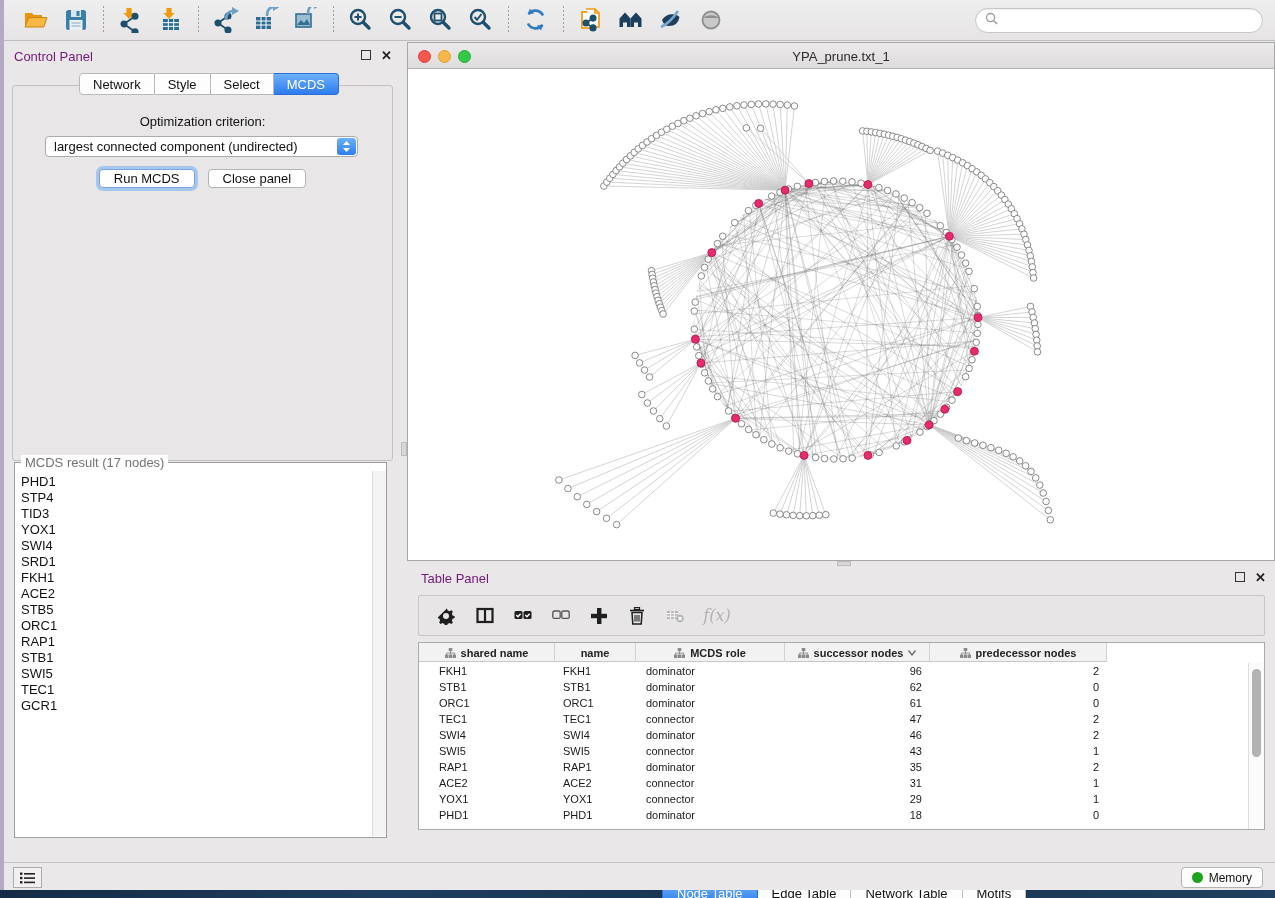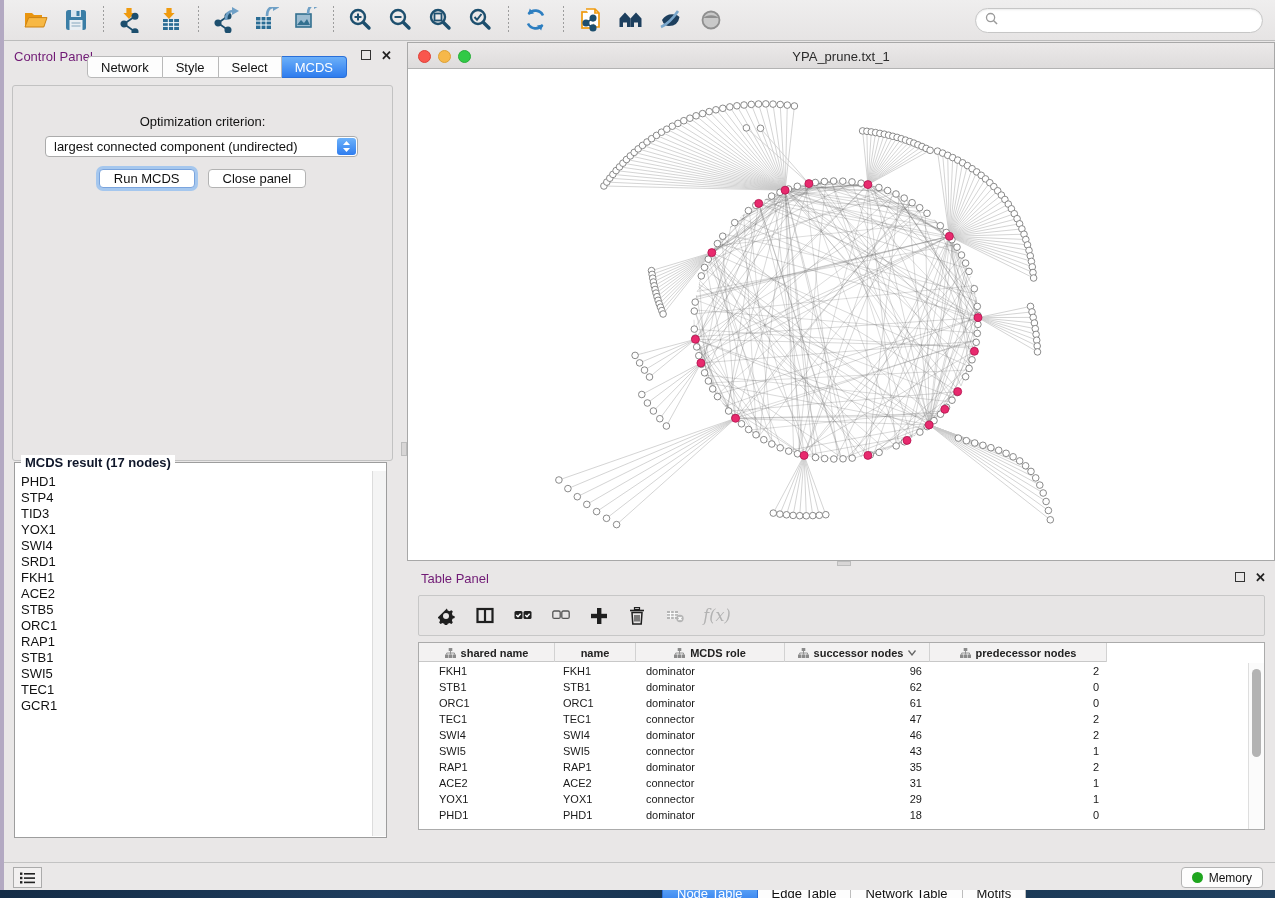--- a/index.html
+++ b/index.html
@@ -26,21 +26,21 @@
 
   
   .control-panel { position:absolute; left:0; top:42px; width:397px; height:820px; background:#e9e7e7; }
   .panel-head { position:absolute; left:0; top:0; width:100%; height:26px; }
   .panel-title { position:absolute; left:10px; top:7px; font-size:13px; color:#701a75; }
   .winbtns { position:absolute; right:8px; top:7px; display:flex; gap:8px; }
   .winbtn { width:13px; height:13px; font-size:12px; line-height:13px; color:#222; text-align:center; }
   .float-glyph { width:10px; height:10px; border:1.6px solid #333; display:inline-block; margin-top:1px;}
   .close-glyph { font-weight:bold; font-size:13px; }
 
-  .cp-tabs { position:absolute; left:75px; top:14px; height:37px; display:flex; z-index:5;margin-left:8px; }
+  .cp-tabs { position:absolute; left:75px; top:31px; height:37px; display:flex; z-index:5; }
   .cp-tab { height:22px; padding:0 13px; font-size:13px; line-height:21px; background:#fdfdfd;
     border:1px solid #b9b9b9; border-left:none; color:#111; }
   .cp-tab:first-child { border-left:1px solid #b9b9b9; border-radius:4px 0 0 4px; }
   .cp-tab:last-child { border-radius:0 4px 4px 0; }
   .cp-tab.active { background:linear-gradient(#6cb0f9,#2e7cee); color:#fff; border-color:#2a6fd8; }
 
   .cp-content { position:absolute; left:8px; top:43px; width:381px; height:376px;
     background:#e8e6e6; border:1px solid #c2c2c2; border-radius:3px; }
   .opt-label { position:absolute; left:0; top:28px; width:100%; text-align:center; font-size:13px; color:#111; }
   .dropdown { position:absolute; left:32px; top:50px; width:313px; height:21px; background:#fff;
@@ -48,21 +48,21 @@
   .dropdown .ddtext { flex:1; font-size:13px; padding-left:8px; color:#111; white-space:nowrap; }
   .ddbtn { width:19px; height:17px; margin-right:1px; border-radius:3px;
     background:linear-gradient(#6db2fa,#2f7def); display:flex; align-items:center; justify-content:center; }
   .btn-row { position:absolute; left:0; top:83px; width:100%; display:flex; justify-content:center; gap:13px; }
   .pbtn { height:19px; padding:0 14px; background:#fff; border:1px solid #b3b3b3; border-radius:4px;
     font-size:13px; line-height:17px; color:#111; }
   .pbtn.focused { box-shadow:0 0 0 3px #a5c7ee; border-color:#7aa4dd; }
 
   .mcds-fieldset { position:absolute; left:10px; top:420px; width:373px; height:376px;
     background:#fff; border:1px solid #9d9d9d; }
-  .mcds-legend { position:absolute; left:6px; top:-8px; background:#fff; padding:0 4px; font-size:13px; color:#0f172a;font-weight:bold; }
+  .mcds-legend { position:absolute; left:6px; top:-8px; background:#fff; padding:0 4px; font-size:13px; color:#737373; }
   .mcds-list { position:absolute; left:1px; top:8px; bottom:1px; right:15px; overflow:hidden; padding:3px 0 0 5px; }
   .mcds-item { font-size:13px; line-height:16px; color:#111; }
   .mcds-scroll { position:absolute; right:0; top:8px; bottom:1px; width:14px; background:#f4f4f4; border-left:1px solid #dcdcdc; }
 
   
   .vsplit { position:absolute; left:397px; top:42px; width:6px; height:820px; background:#e9e7e7; }
   .vsplit .grip { position:absolute; left:0px; top:400px; width:6px; height:14px; background:#d8d6d6; border:1px solid #bdbdbd; }
   .hsplit { position:absolute; left:0; top:519px; width:100%; height:5px; background:#e9e7e7; }
   .hsplit .grip { position:absolute; left:430px; top:0; width:14px; height:5px; background:#d8d6d6; border:1px solid #bdbdbd; }
 

